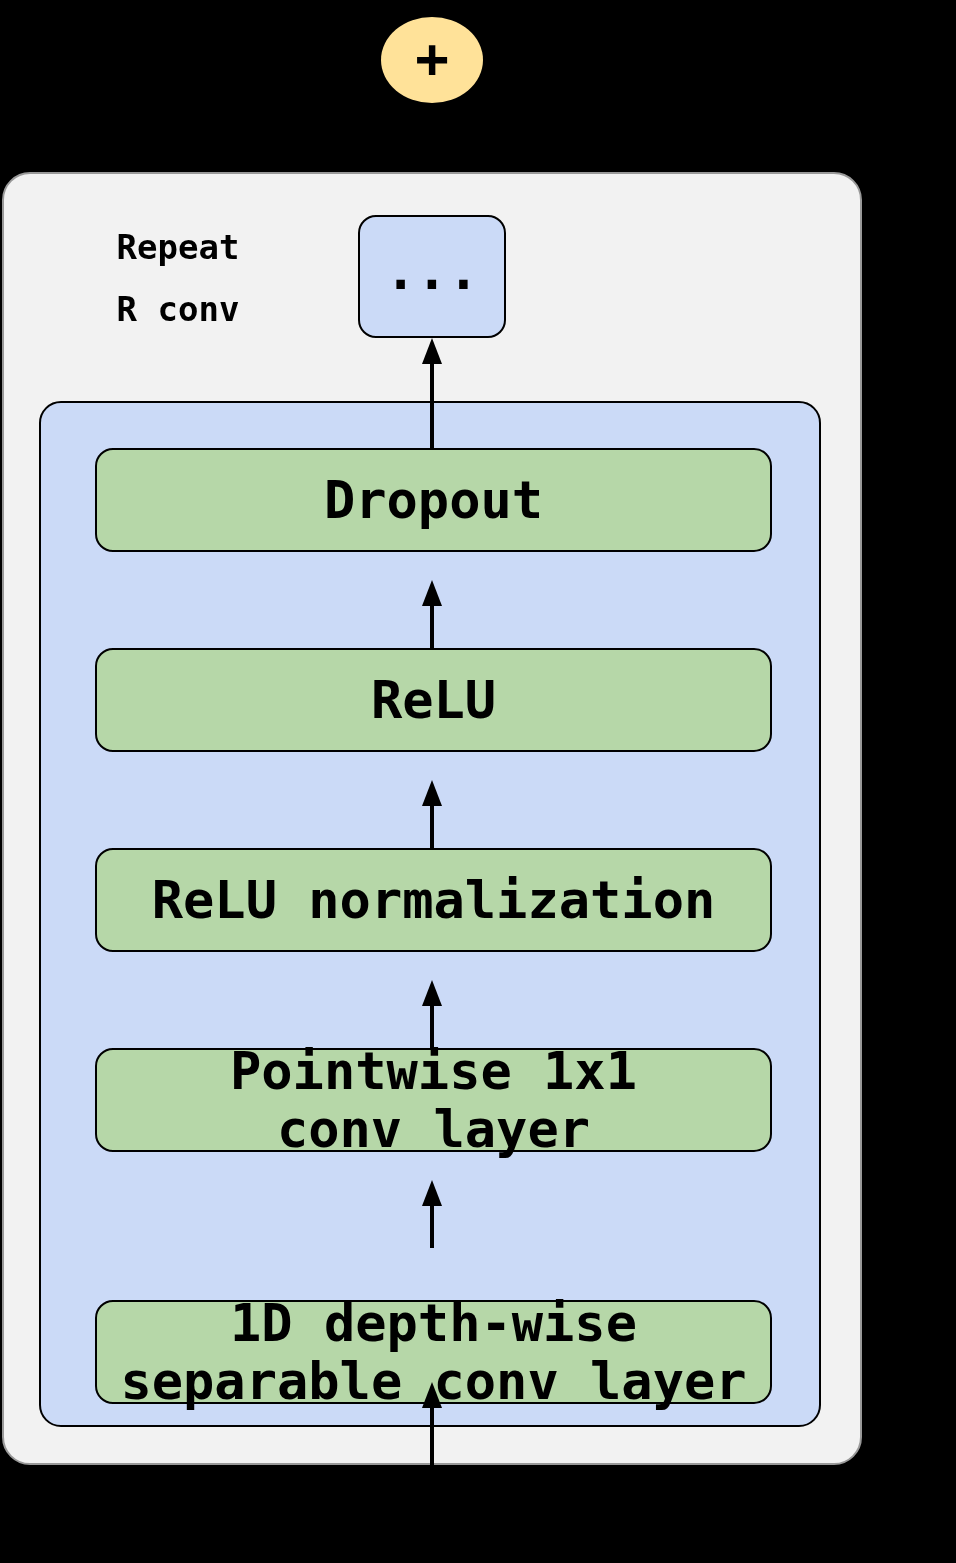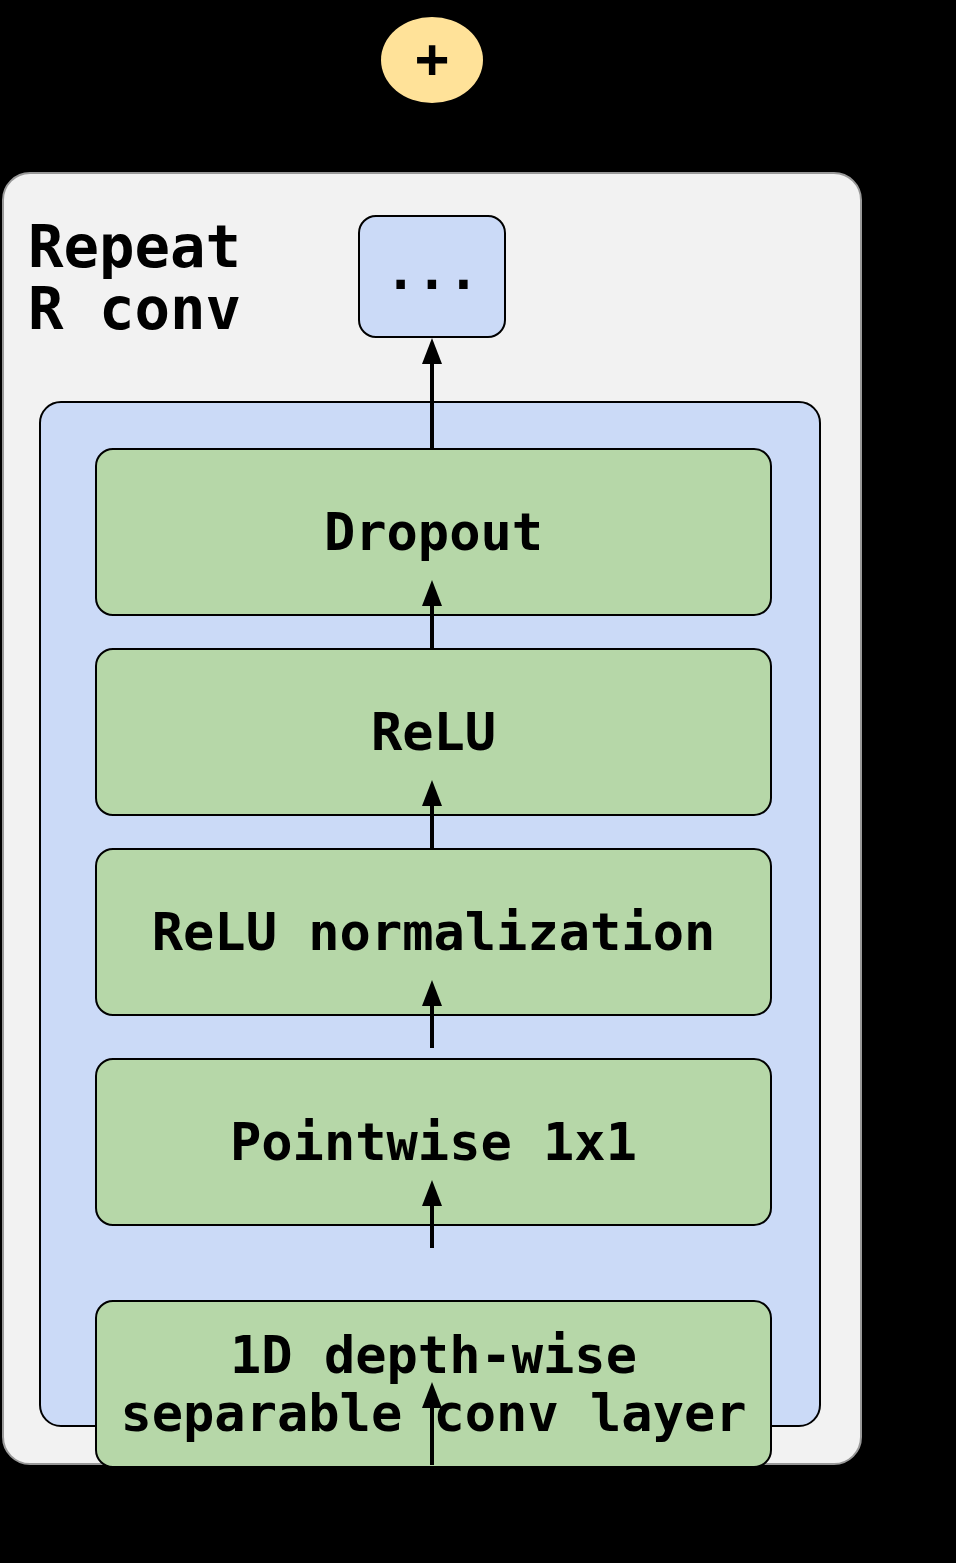--- a/index.html
+++ b/index.html
@@ -38,22 +38,22 @@
     width: 860px; height: 1293px;
     background: var(--repeat_block_fill, #f2f2f2);
     border: 2px solid var(--repeat_block_border, #999);
     border-radius: 28px;
     box-sizing: border-box;
   }
   .repeat-annotation {
     position: absolute;
     left: 28px; top: 216px;
     width: 300px;
-    text-align: left;
-    font-size: 59px;
+    text-align: center;
+    font-size: 34px;
     font-weight: 700;
     line-height: 62px;
   }
   .repeat-annotation span { display: block; }
   
   .ellipsis-box {
     position: absolute;
     left: 358px; top: 215px;
     width: 148px; height: 123px;
     background: var(--conv_block_fill, #cbdaf7);
@@ -75,37 +75,37 @@
     width: 782px; height: 1026px;
     background: var(--conv_block_fill, #cbdaf7);
     border: 2px solid var(--stroke, #000);
     border-radius: 22px;
     box-sizing: border-box;
   }
   
   .layer-box {
     position: absolute;
     left: 95px;
-    width: 677px; height: 168px;
+    width: 677px; height: 104px;
     background: var(--layer_fill, #b6d7a8);
     border: 2px solid var(--stroke, #000);
     border-radius: 18px;
     box-sizing: border-box;
     display: flex; flex-direction: column;
     align-items: center; justify-content: center;
     text-align: center;
     font-size: 52px;
     font-weight: 700;
     line-height: 58px;
   }
   .layer-box span { display: block; }
   .layer-1 { top: 448px; }
   .layer-2 { top: 648px; align-items: center; }
   .layer-3 { top: 848px; }
-  .layer-4 { top: 1048px; margin-top: 10px; }
+  .layer-4 { top: 1048px; }
   .layer-5 { top: 1300px; }
   
   .shaft {
     position: absolute;
     left: 430px;
     width: 4px;
     background: var(--stroke, #000);
   }
   .tri {
     position: absolute;
@@ -162,20 +162,21 @@
   <div class="layer-box layer-3">
     <span>ReLU normalization</span>
     <span></span>
   </div>
 
   <div class="tri" style="top:980px;"></div>
   <div class="shaft" style="top:1002px; height:46px;"></div>
 
   <div class="layer-box layer-4">
     <span>Pointwise 1x1</span>
+    <span>conv layer</span>
   </div>
 
   <div class="tri" style="top:1180px;"></div>
   <div class="shaft" style="top:1202px; height:46px;"></div>
 
   <div class="layer-box layer-5">
     <span>1D depth-wise</span>
     <span>separable conv layer</span>
   </div>
 

